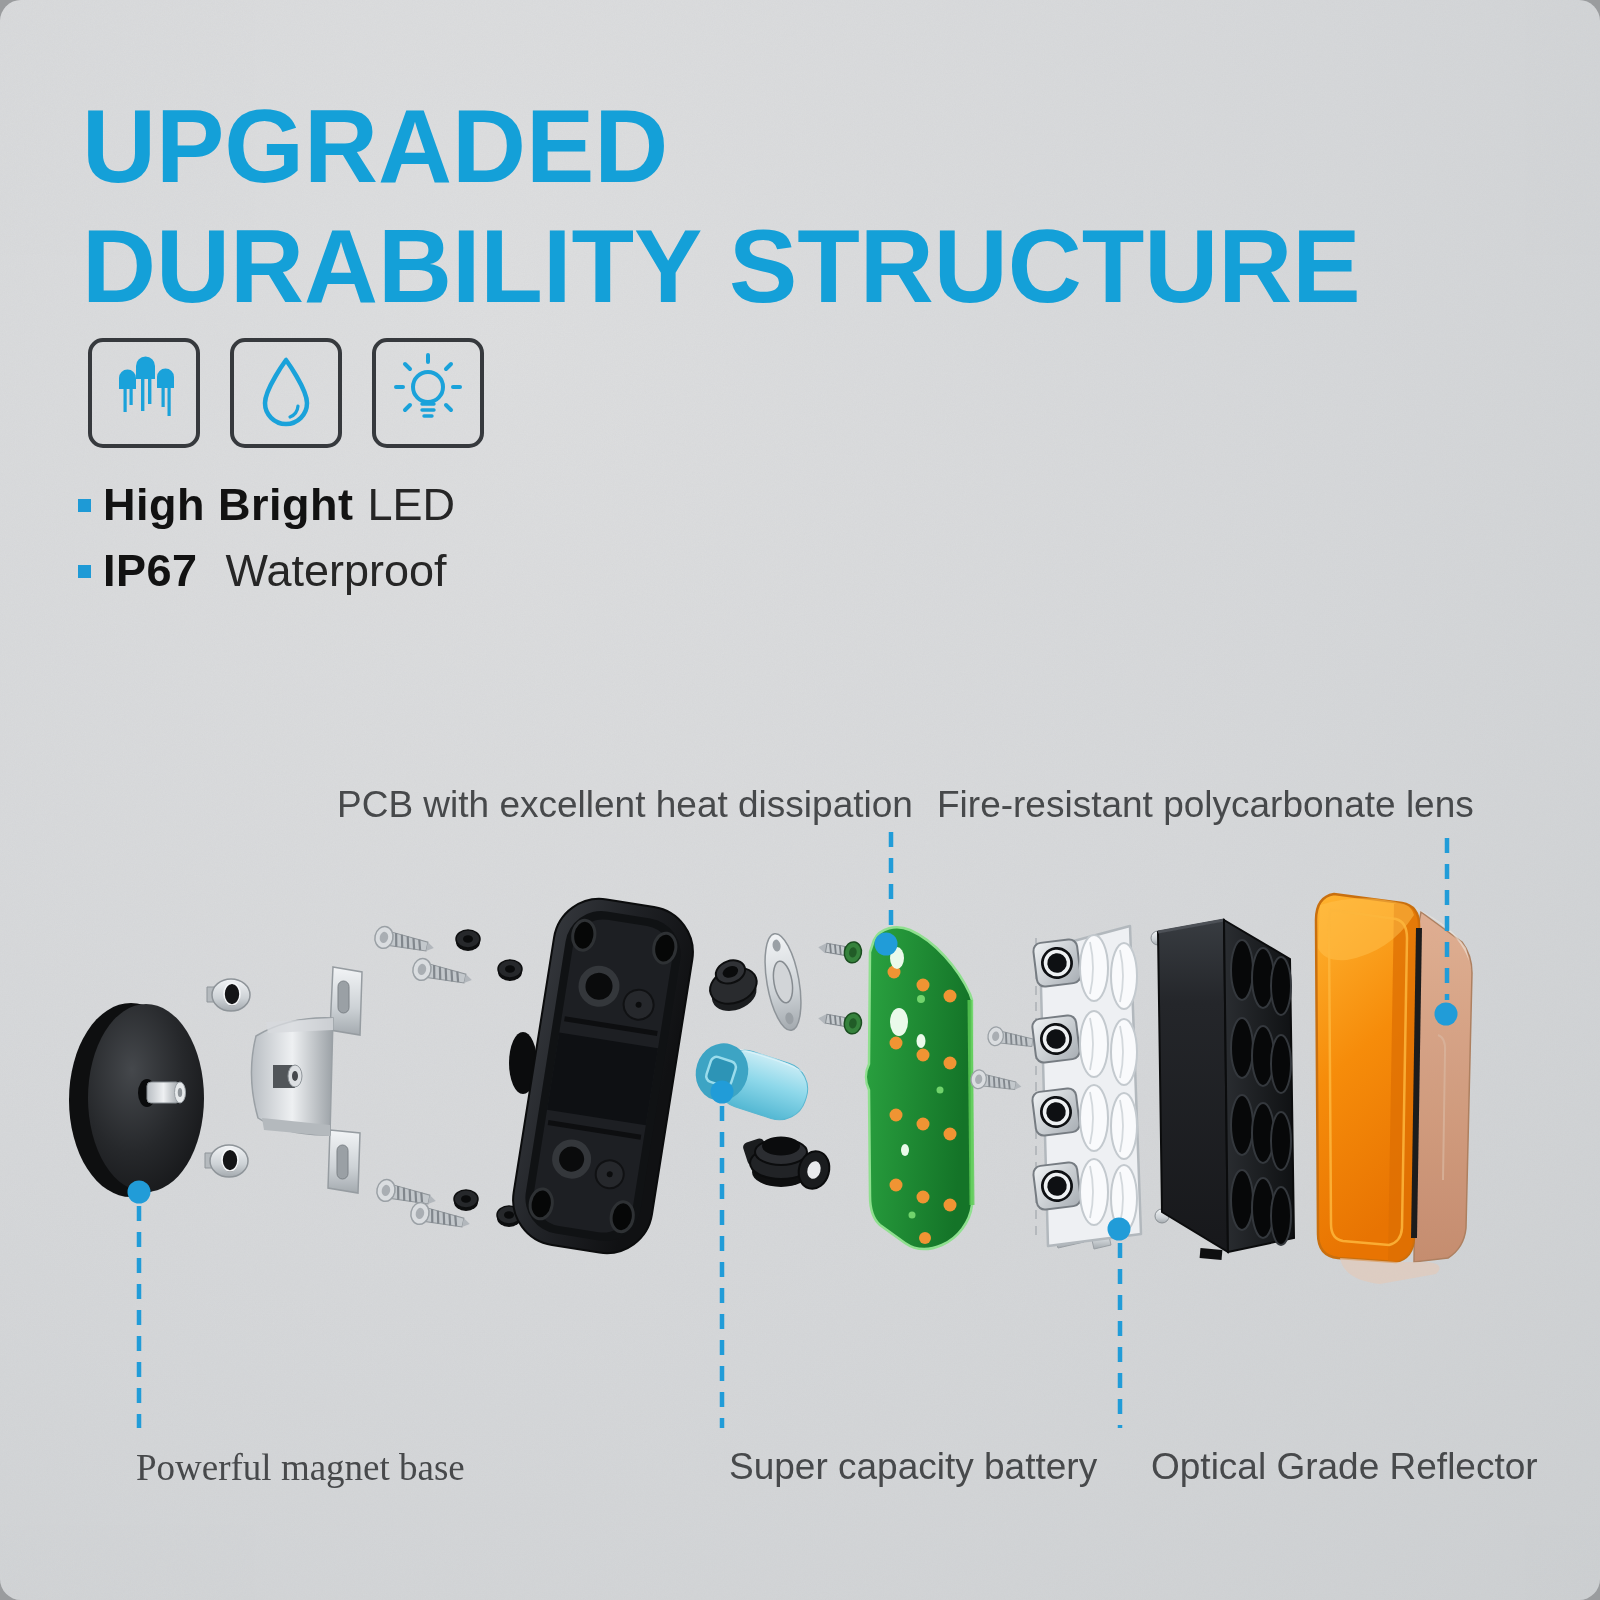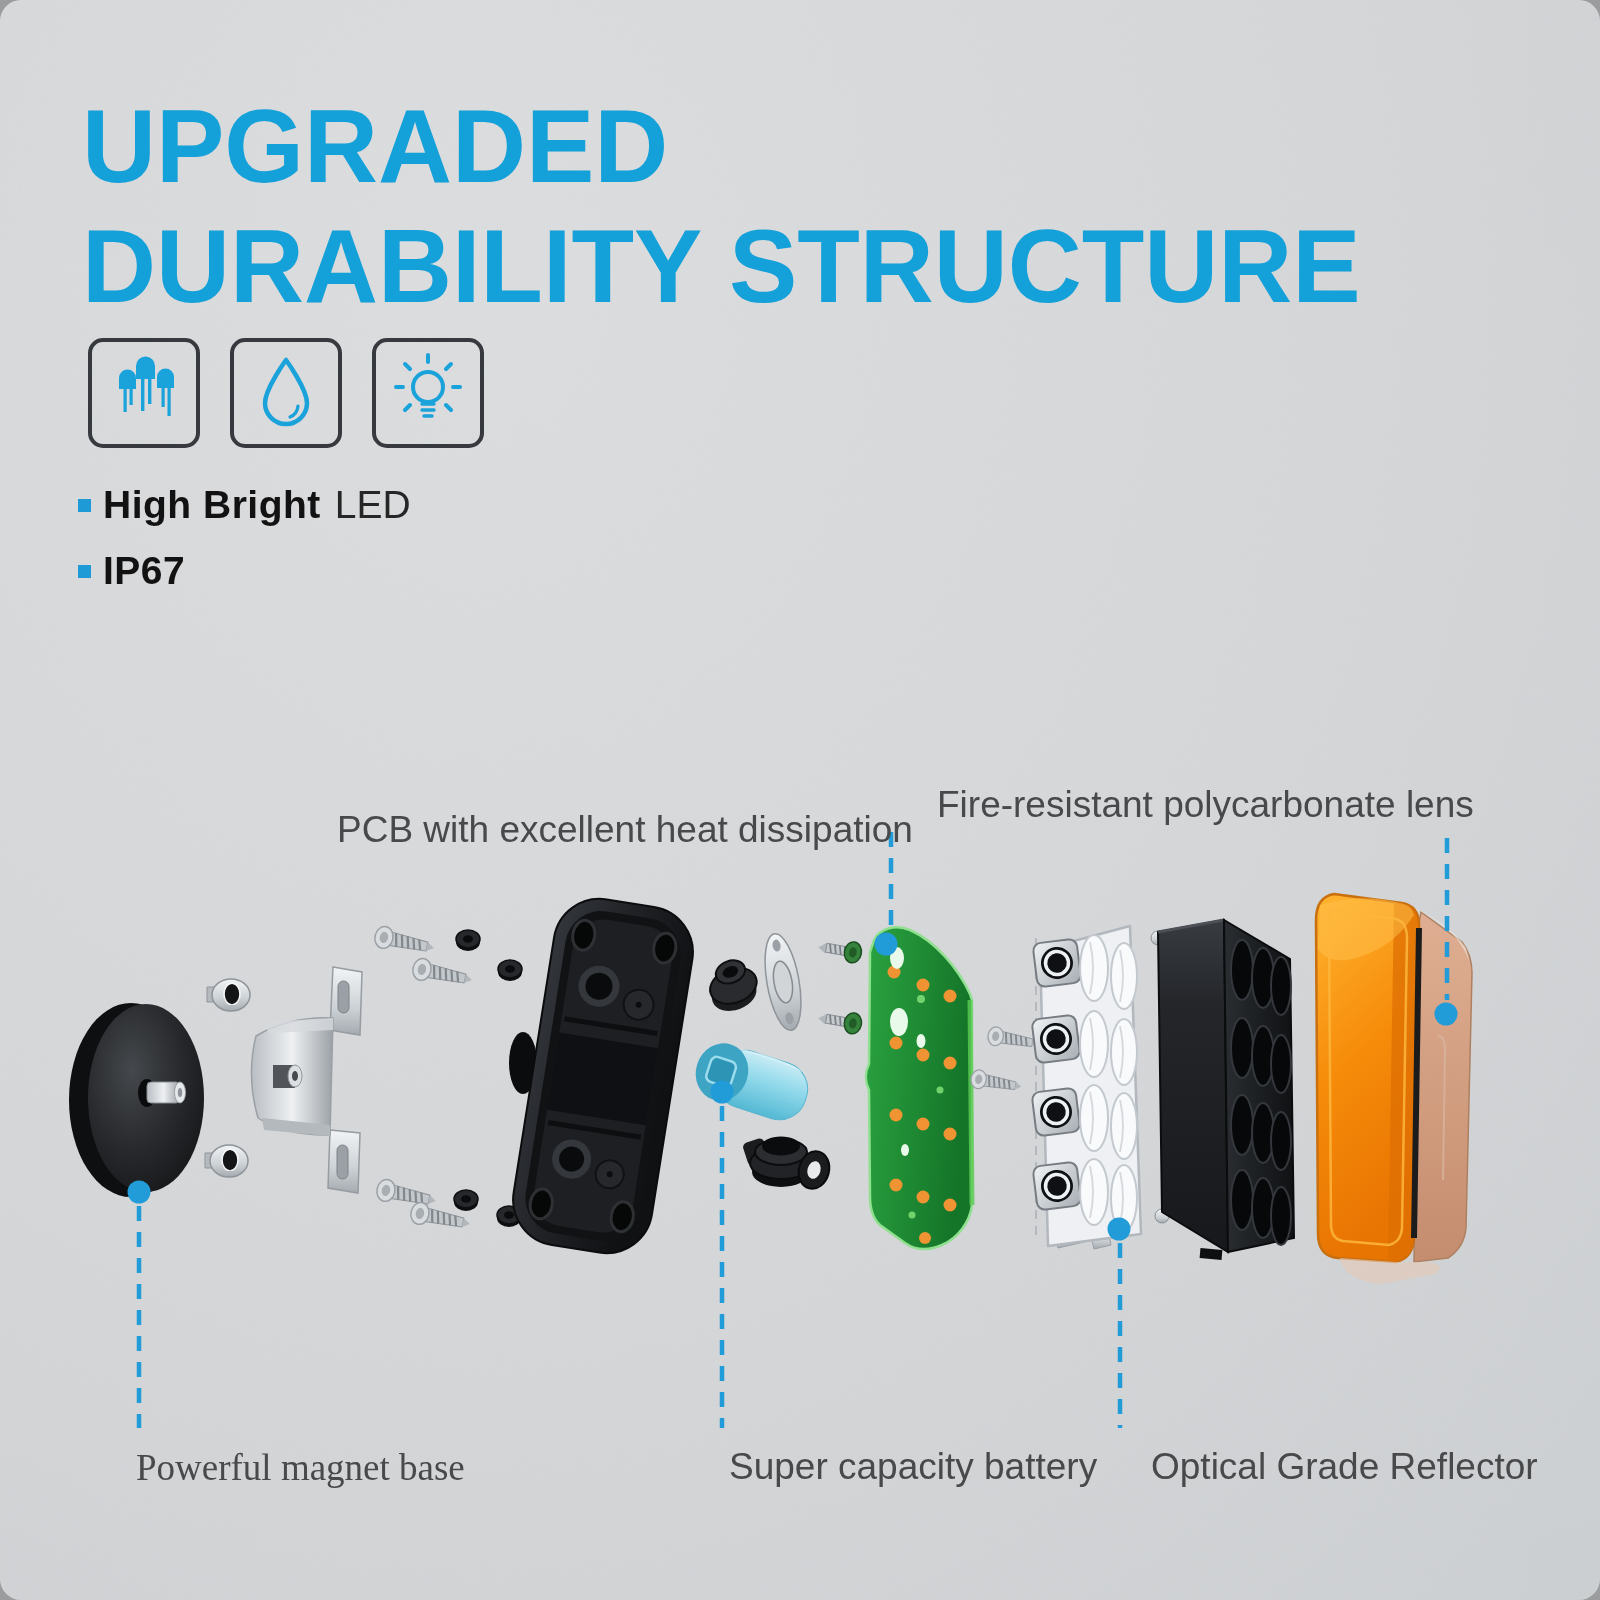--- a/index.html
+++ b/index.html
@@ -6,27 +6,27 @@
   body{font-family:"Liberation Sans","DejaVu Sans",sans-serif;background:#9a9c9e;}
   .canvas{position:relative;width:1600px;height:1600px;overflow:hidden;
     background:radial-gradient(ellipse at 30% 18%, #dedfe0 0%, #d6d8da 55%, #cdd0d2 100%);border-radius:21px;}
   .noise{position:absolute;inset:0;opacity:.45;pointer-events:none;}
   .headline{position:absolute;left:82px;top:86px;font-size:104px;line-height:120px;
     font-weight:bold;color:#14a0d8;letter-spacing:0;white-space:nowrap;transform:scaleX(.985);transform-origin:left top;}
   .icon-row{position:absolute;left:88px;top:338px;display:flex;gap:30px;}
   .icon-box{width:112px;height:110px;border:4.5px solid #36393d;border-radius:15px;
     display:flex;align-items:center;justify-content:center;box-sizing:border-box;}
   .bullets{position:absolute;left:78px;top:472px;list-style:none;margin:0;padding:0;}
-  .bullets li{display:flex;align-items:center;height:66px;font-size:39px;color:#1c1c1c;}
+  .bullets li{display:flex;align-items:center;height:66px;font-size:45px;color:#1c1c1c;}
   .sq{width:13px;height:13px;background:#1e9ad6;margin-right:12px;flex:0 0 auto;}
   .bold{font-weight:bold;color:#121212;letter-spacing:.5px;}
   .reg{font-weight:normal;color:#262626;text-align:center;}
   .gap{display:inline-block;width:14px;}
   .cap{position:absolute;font-size:37px;color:#47494b;white-space:nowrap;}
-  #cap-pcb{left:337px;top:784px;margin-top:25px;}
+  #cap-pcb{left:337px;top:784px;}
   #cap-lens{left:937px;top:784px;}
   #cap-magnet{left:136px;top:1446px;font-family:Liberation Serif, serif;}
   #cap-battery{left:729px;top:1446px;}
   #cap-reflector{left:1116px;top:1446px;margin-left:35px;}
   .art{position:absolute;inset:0;}
 </style>
 </head>
 <body>
 
 <div class="canvas">
@@ -82,20 +82,21 @@
       <span class="sq"></span>
       <span class="bold">High Bright</span>
       <span class="gap"></span>
       <span class="reg">LED</span>
     </li>
     <li>
       <span class="sq"></span>
       <span class="bold">IP67</span>
       <span class="gap"></span>
         <span class="gap"></span>
+      <span class="reg">Waterproof</span>
     </li>
   </ul>
 
   <svg class="art" width="1600" height="1600" viewBox="0 0 1600 1600">
     <defs>
       <linearGradient id="gMetal" x1="0" y1="0" x2="0" y2="1">
         <stop offset="0" stop-color="#f2f4f6"></stop>
           <stop offset="0.6" stop-color="#cdd2d6"></stop>
           <stop offset="1" stop-color="#a4aaaf"></stop>
       </linearGradient>

